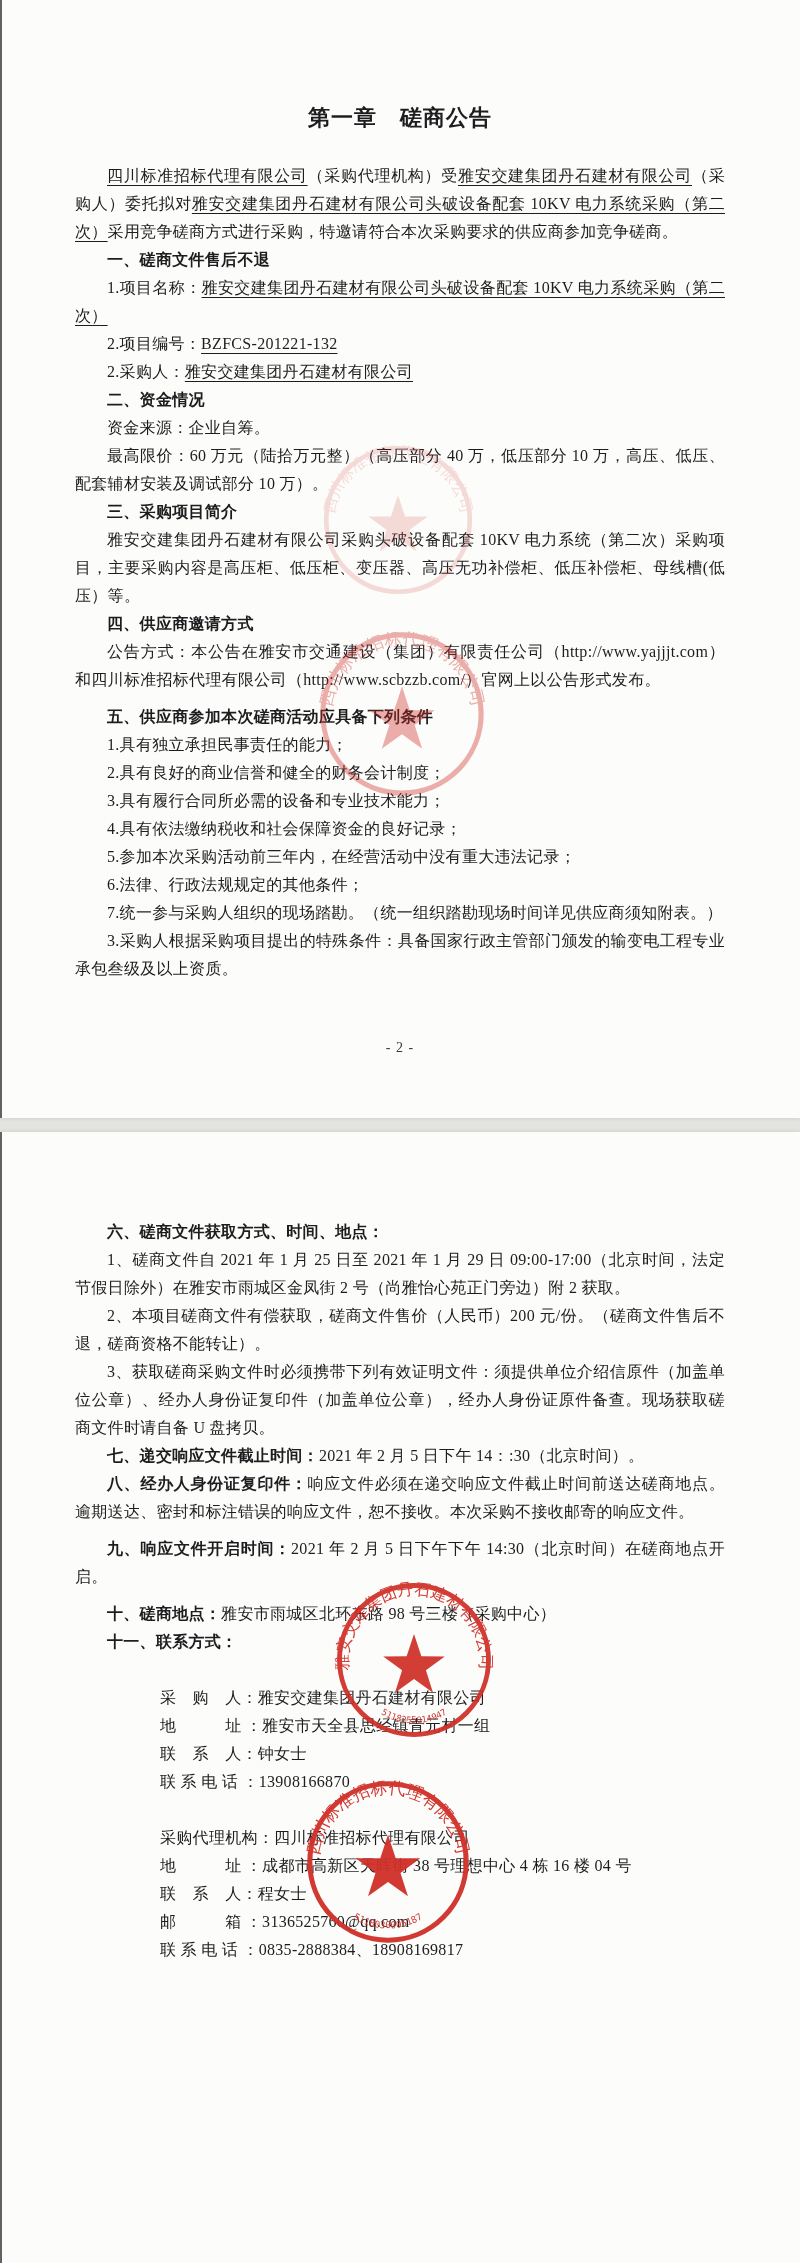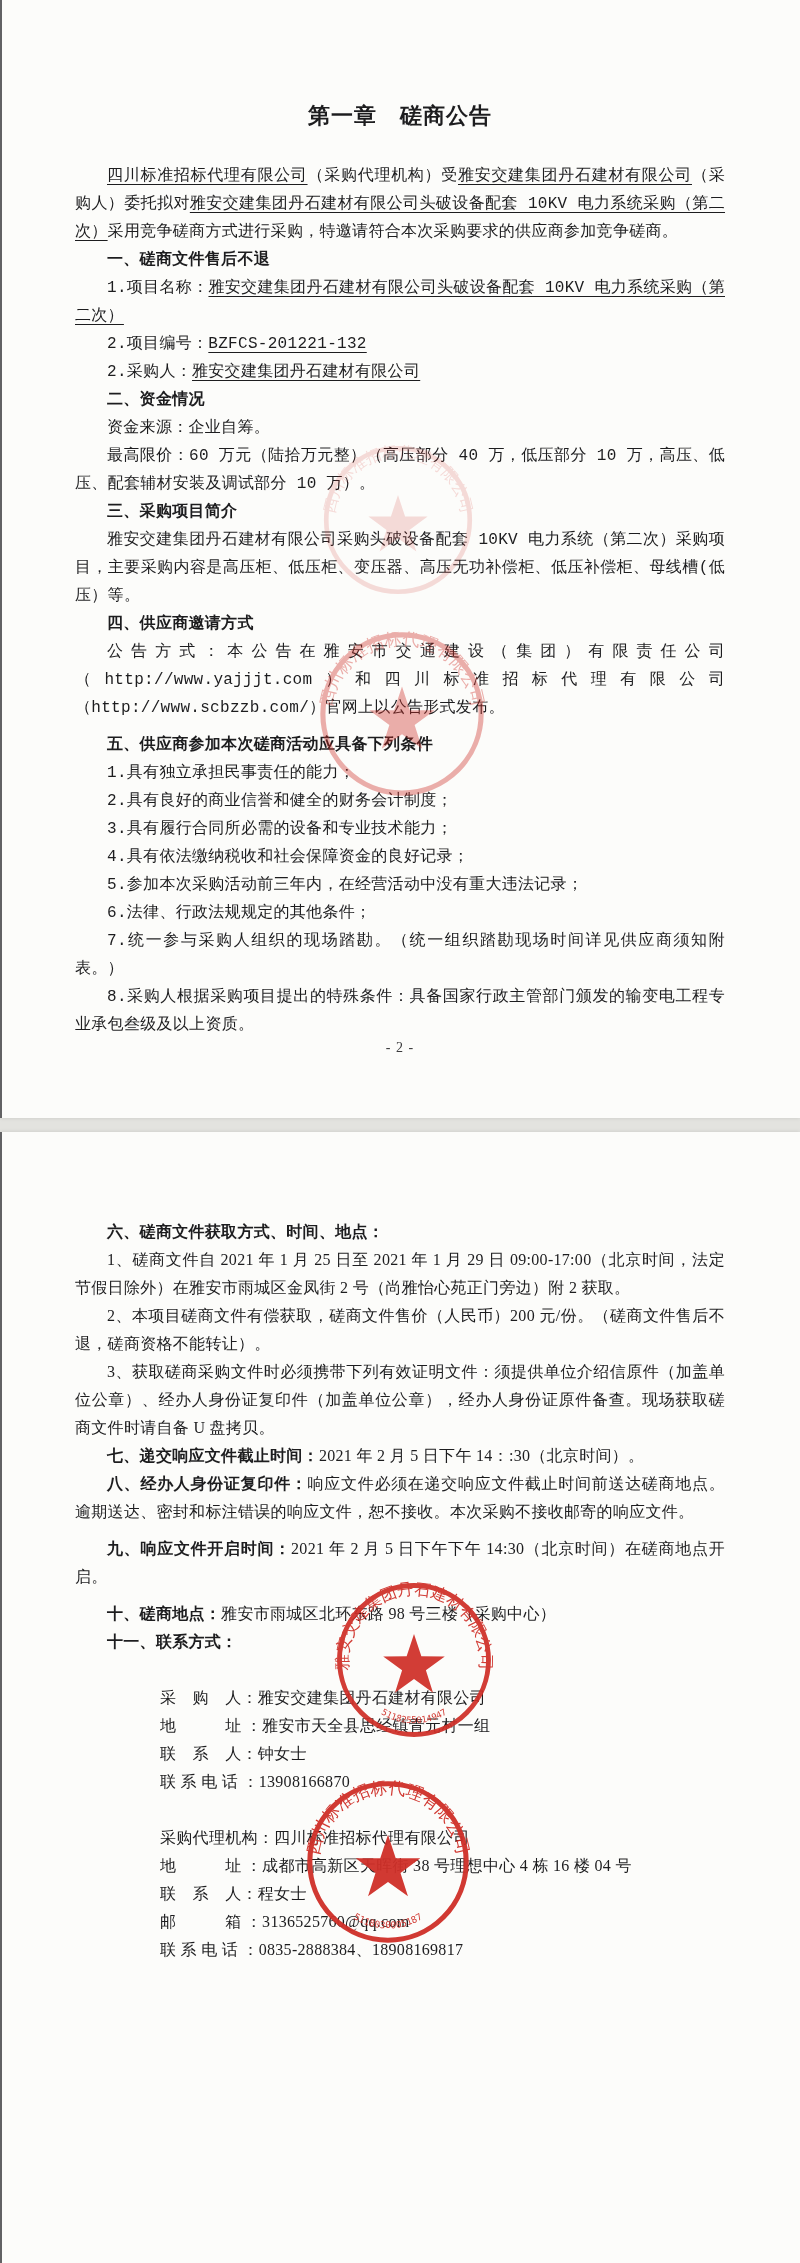--- a/index.html
+++ b/index.html
@@ -26,21 +26,21 @@
   #page1{height:1118px;}
   .page-gap{height:14px;background:#e3e3df;}
   #page2{height:1276px;}
   .content{
     position:relative;
     padding:0 75px;
     font-size:16px;
     line-height:28px;
     letter-spacing:.3px;
   }
-  #page1 .content{padding-top:100px;font-family:Liberation Mono, monospace;}
+  #page1 .content{padding-top:100px;}
   #page2 .content{padding-top:86px;}
   .doc-title{
     text-align:center;
     font-size:22px;
     font-weight:bold;
     line-height:36px;
     margin-bottom:26px;
     letter-spacing:1px;
   }
   .line{min-height:28px;}
@@ -83,21 +83,21 @@
           <div class="line heading"><span>四、供应商邀请方式</span></div>
           <div class="line para"><span>公告方式：本公告在雅安市交通建设（集团）有限责任公司（http://www.yajjjt.com）和四川标准招标代理有限公司（http://www.scbzzb.com/）官网上以公告形式发布。</span></div>
           <div class="line heading mt14"><span>五、供应商参加本次磋商活动应具备下列条件</span></div>
           <div class="line para"><span>1.具有独立承担民事责任的能力；</span></div>
           <div class="line para"><span>2.具有良好的商业信誉和健全的财务会计制度；</span></div>
           <div class="line para"><span>3.具有履行合同所必需的设备和专业技术能力；</span></div>
           <div class="line para"><span>4.具有依法缴纳税收和社会保障资金的良好记录；</span></div>
           <div class="line para"><span>5.参加本次采购活动前三年内，在经营活动中没有重大违法记录；</span></div>
           <div class="line para"><span>6.法律、行政法规规定的其他条件；</span></div>
           <div class="line para"><span>7.统一参与采购人组织的现场踏勘。（统一组织踏勘现场时间详见供应商须知附表。）</span></div>
-          <div class="line para"><span>8.采购人根据采购项目提出的特殊条件：具备国家行政主管部门颁发的输变电工程专业承包叁级及以上资质。</span></div>
+          <div class="line para"><span>3.采购人根据采购项目提出的特殊条件：具备国家行政主管部门颁发的输变电工程专业承包叁级及以上资质。</span></div>
         </div>
     </div>
     <div class="page-number">- 2 -</div>
   </div>
 
   <div class="page-gap"></div>
 
   <div class="page" id="page2">
     <div class="content">
       <div id="page2-blocks">

